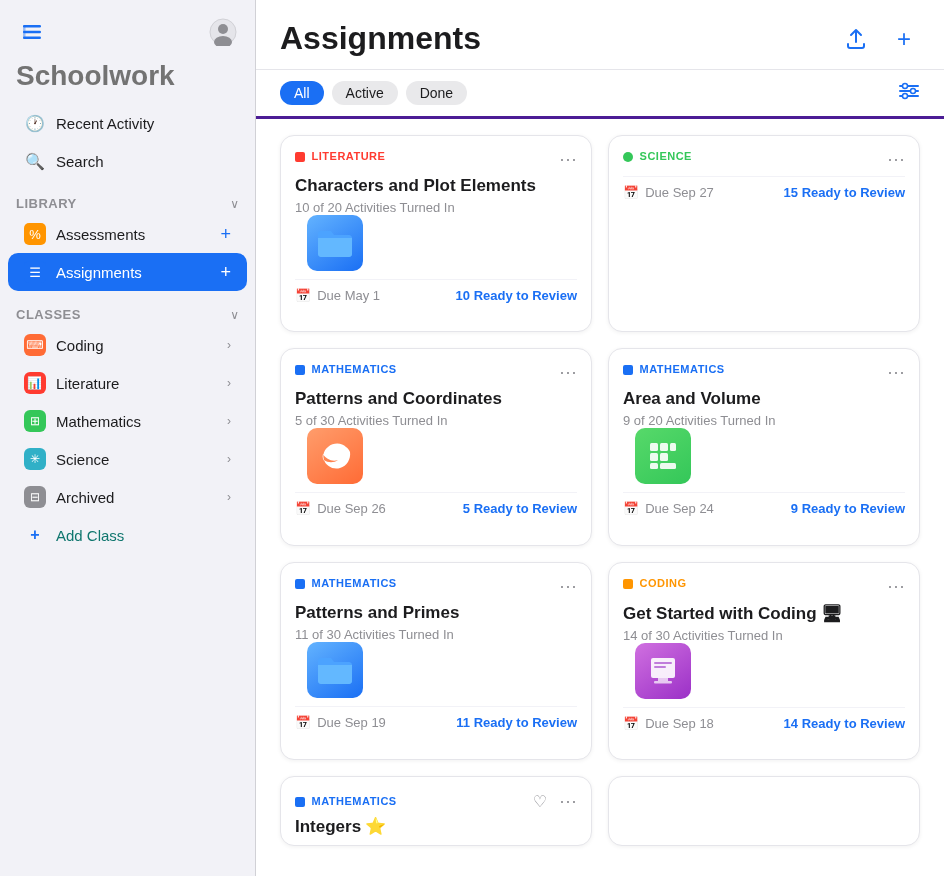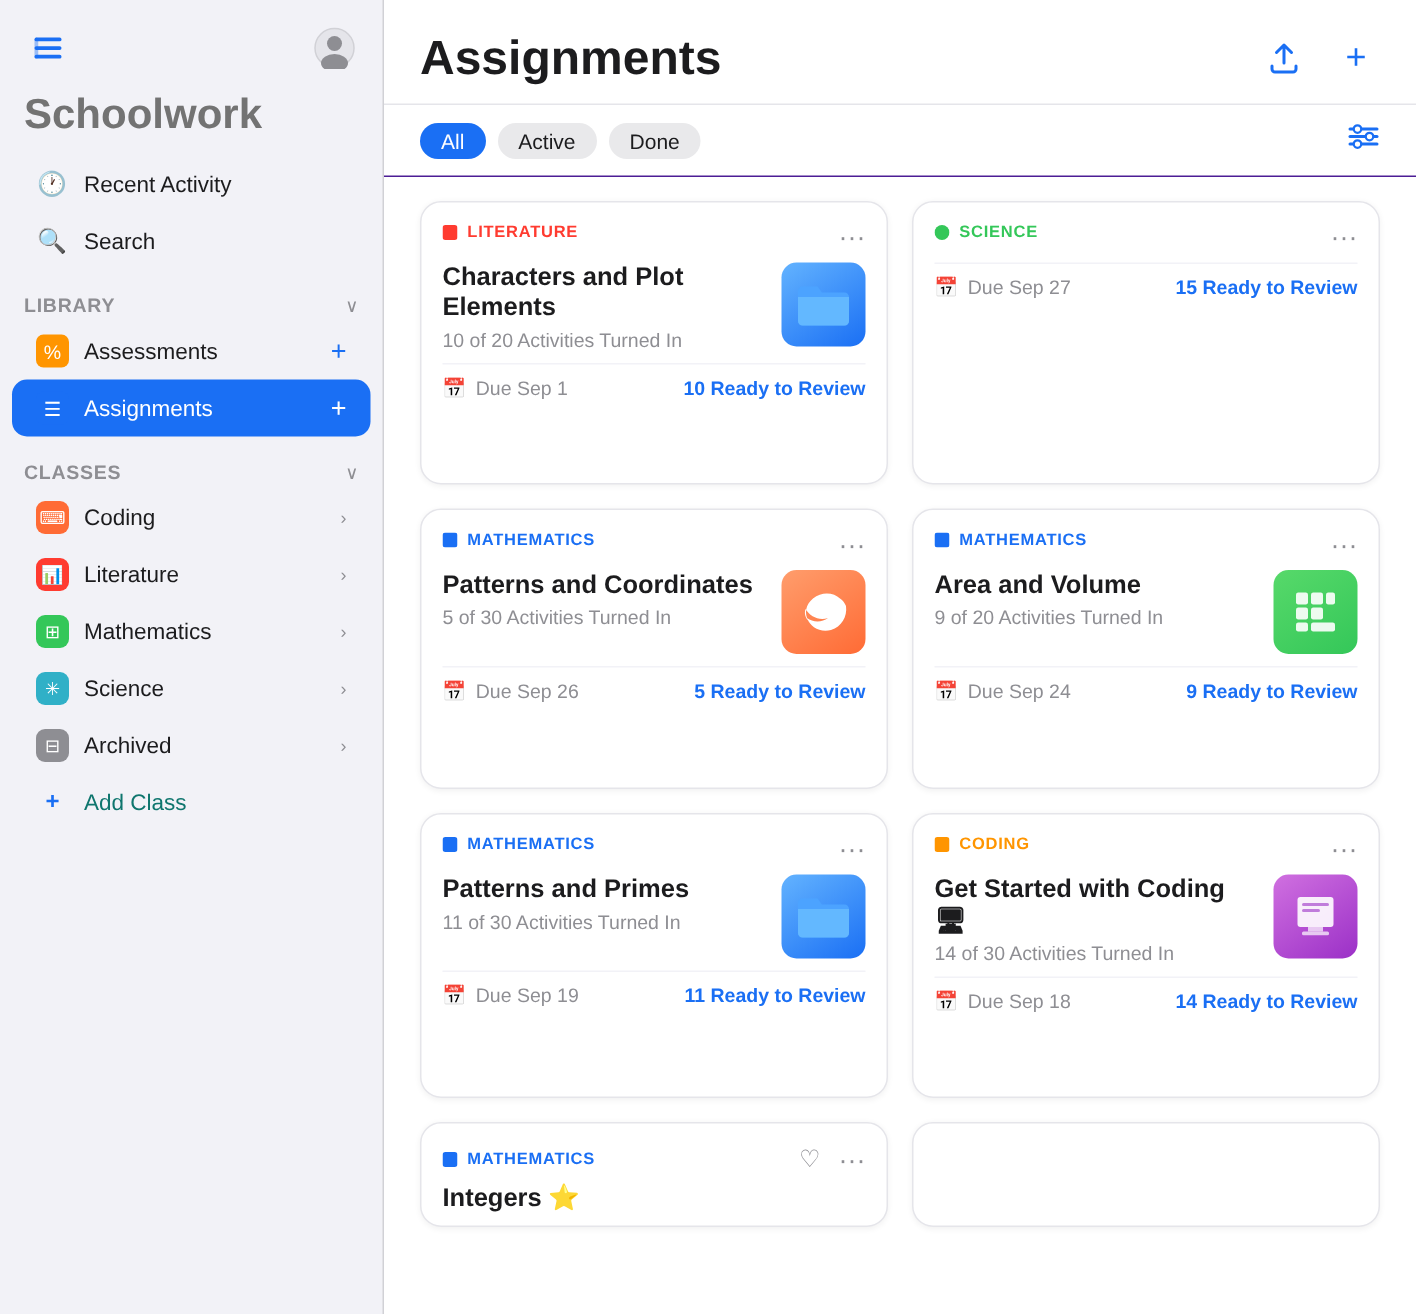--- a/index.html
+++ b/index.html
@@ -155,21 +155,21 @@
       cursor: pointer;
       color: #1a6ff4;
       font-size: 20px;
     }
 
     
     .filter-bar {
       display: flex;
       align-items: center;
       padding: 10px 24px;
-      border-bottom: 1px solid #4c1d95;
+      border-bottom: 3px solid #4c1d95;
       gap: 8px;
     }
     .filter-tag {
       padding: 4px 14px;
       border-radius: 14px;
       font-size: 14px;
       font-weight: 500;
       cursor: pointer;
       background: #e9e9eb;
       color: #1c1c1e;
@@ -215,20 +215,21 @@
     .card-more {
       color: #8e8e93;
       font-size: 18px;
       cursor: pointer;
       line-height: 1;
     }
     .card-body {
       display: flex;
       justify-content: center;
       align-items: flex-start;
+      flex-direction: column;
     }
     .card-info { flex: 1; }
     .card-title {
       font-size: 17px;
       font-weight: 600;
       color: #1c1c1e;
       margin-bottom: 4px;
     }
     .card-subtitle {
       font-size: 13px;
@@ -486,21 +487,21 @@
         <div class="card-icon folder-blue">
           <svg width="38" height="30" viewBox="0 0 38 30" fill="none">
             <path d="M2 6C2 4.34 3.34 3 5 3H15L18 7H33C34.66 7 36 8.34 36 10V26C36 27.66 34.66 29 33 29H5C3.34 29 2 27.66 2 26V6Z" fill="#4ca3ff"></path>
             <path d="M2 10H36V26C36 27.66 34.66 29 33 29H5C3.34 29 2 27.66 2 26V10Z" fill="#63b8ff"></path>
           </svg>
         </div>
       </div>
       <div class="card-footer">
         <div class="card-due">
           <span class="card-cal-icon">📅</span>
-          <span>Due Sep 1</span>
+          <span>Due May 1</span>
         </div>
         <span class="card-ready">10 Ready to Review</span>
       </div>
     </div>
 
     <div class="assignment-card">
       <div class="card-header">
         <span class="card-class-label label-science">
           <svg width="10" height="10" viewBox="0 0 10 10" style="vertical-align:middle;margin-right:3px;">
               <circle cx="5" cy="5" r="5" fill="#34c759"></circle>

